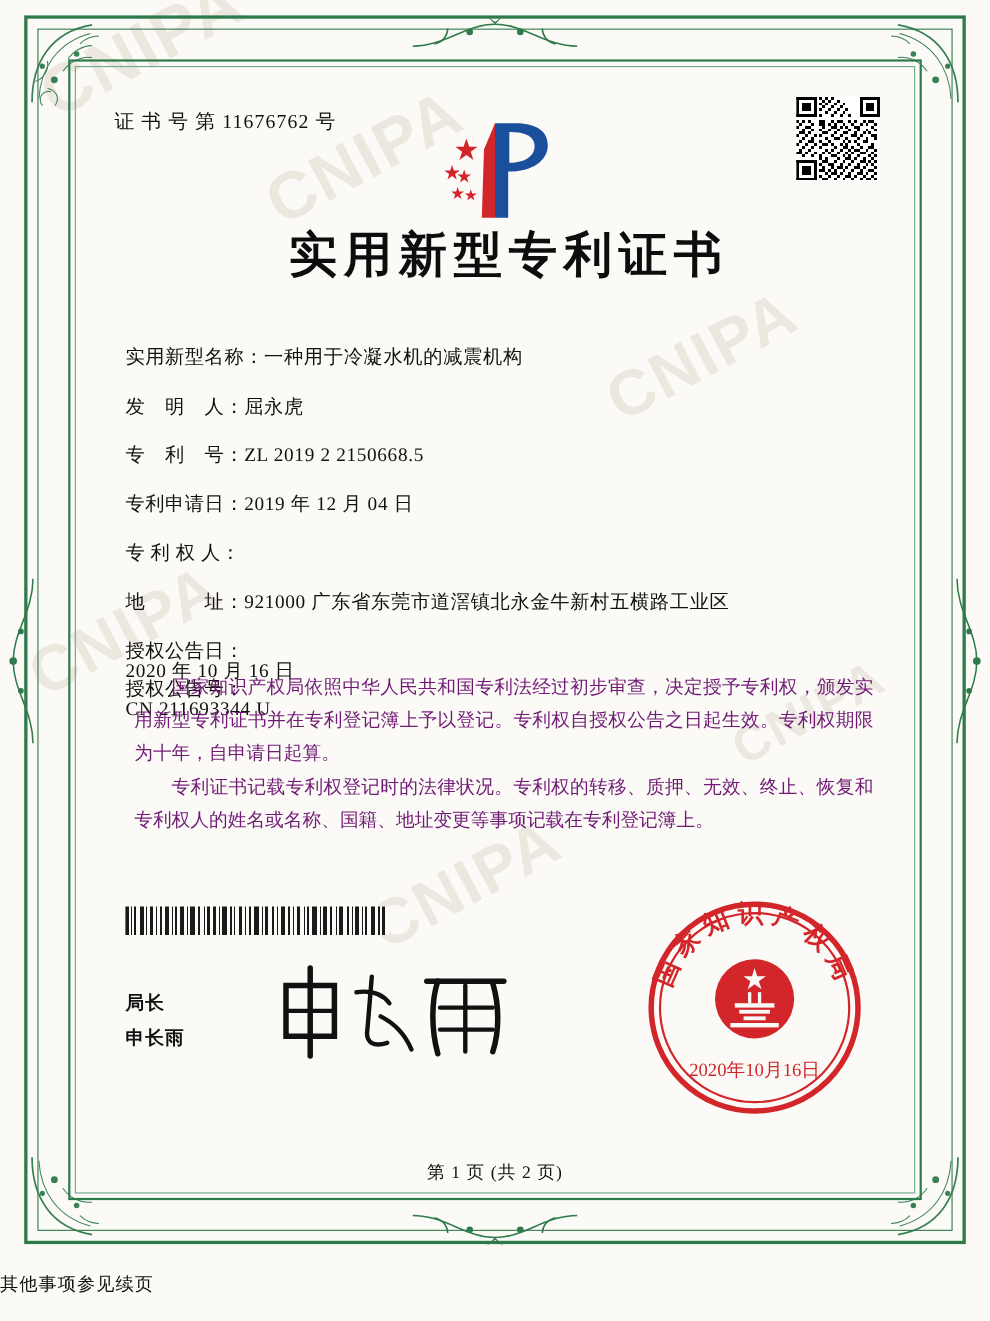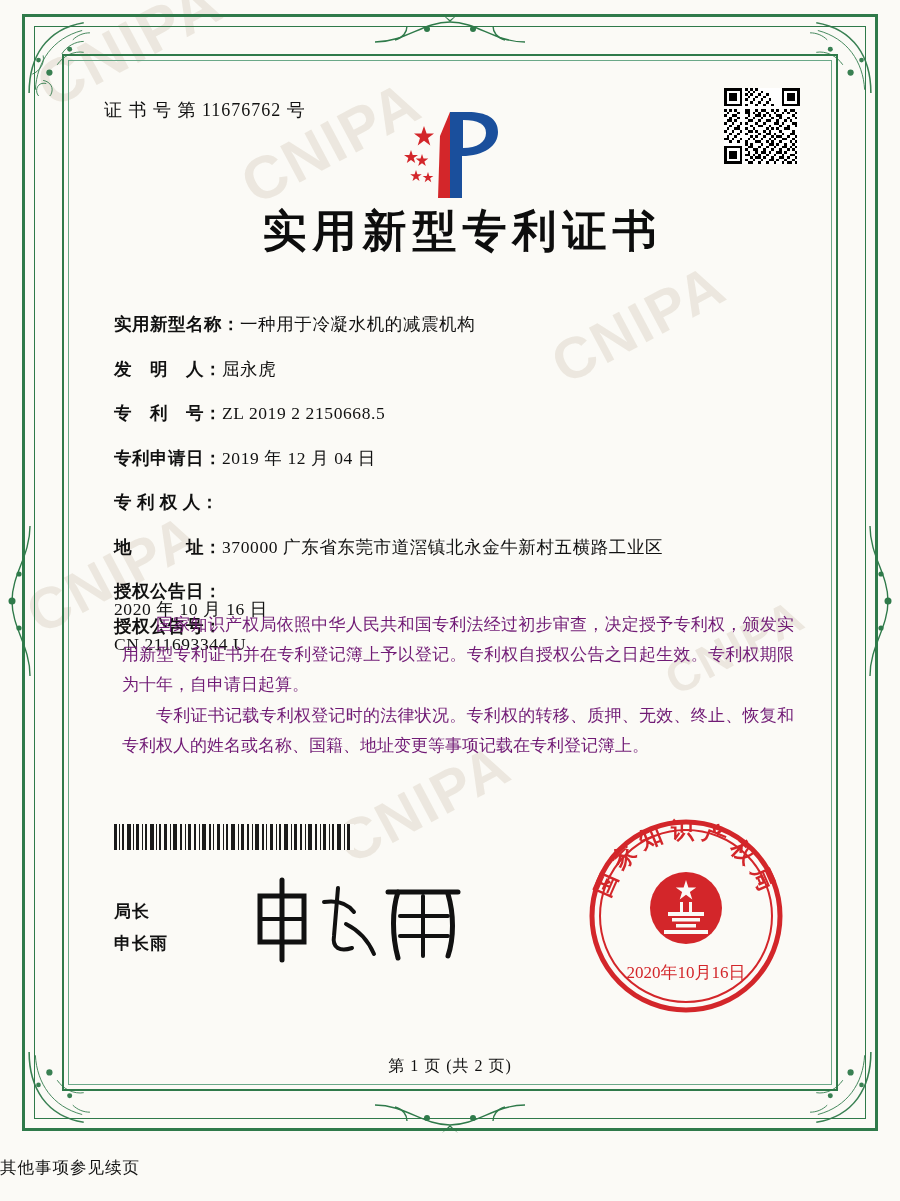--- a/index.html
+++ b/index.html
@@ -150,21 +150,20 @@
   }
   .field-row {
     display: flex;
     align-items: baseline;
     margin-bottom: 27px;
     white-space: nowrap;
   }
   .field-label {
     flex: 0 0 auto;
     letter-spacing: 0.5px;
-    font-weight: bold;
   }
   .field-value {
     flex: 0 1 auto;
     letter-spacing: 0.6px;
   }
   .field-row.dual { margin-bottom: 18px; flex-direction: column; }
   .field-row .gap { width: 56px; flex: 0 0 auto; }
 
   .paragraphs {
     position: absolute;
@@ -601,21 +600,21 @@
       </div>
       <div class="field-row">
         <span class="field-label">专利申请日：</span>
         <span class="field-value">2019 年 12 月 04 日</span>
       </div>
       <div class="field-row">
         <span class="field-label">专 利 权 人：</span>
       </div>
       <div class="field-row">
         <span class="field-label">地　　　址：</span>
-        <span class="field-value">370000 广东省东莞市道滘镇北永金牛新村五横路工业区</span>
+        <span class="field-value">921000 广东省东莞市道滘镇北永金牛新村五横路工业区</span>
       </div>
       <div class="field-row dual">
         <span class="field-label">授权公告日：</span>
         <span class="field-value">2020 年 10 月 16 日</span>
         <span class="gap"></span>
         <span class="field-label">授权公告号：</span>
         <span class="field-value">CN 211693344 U</span>
       </div>
     </div>
 

